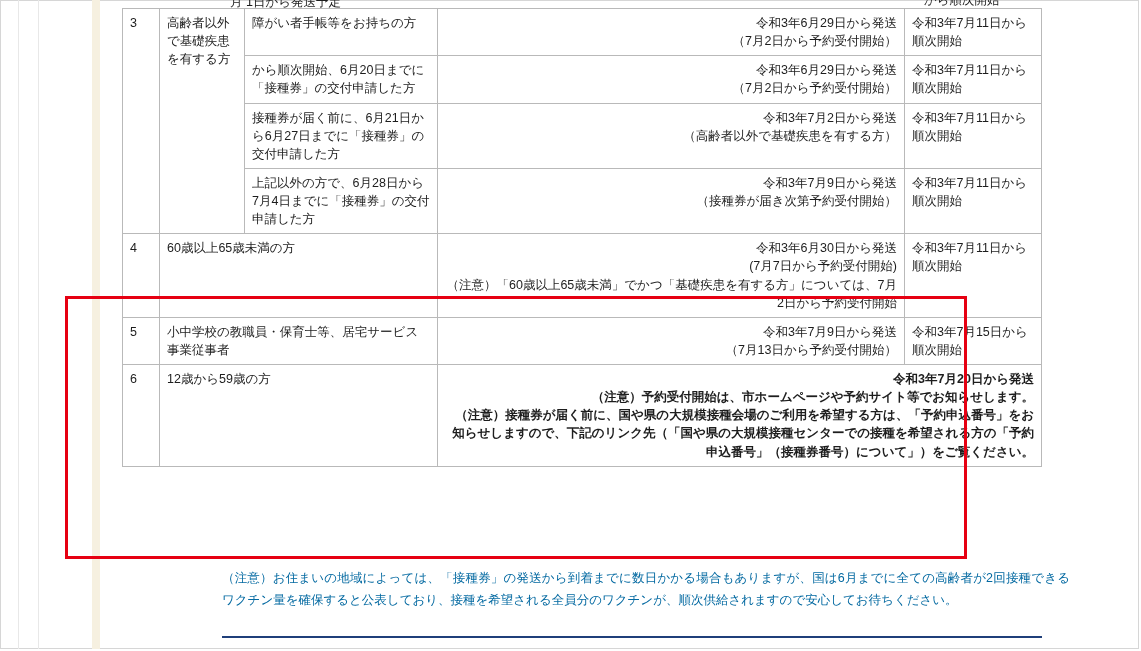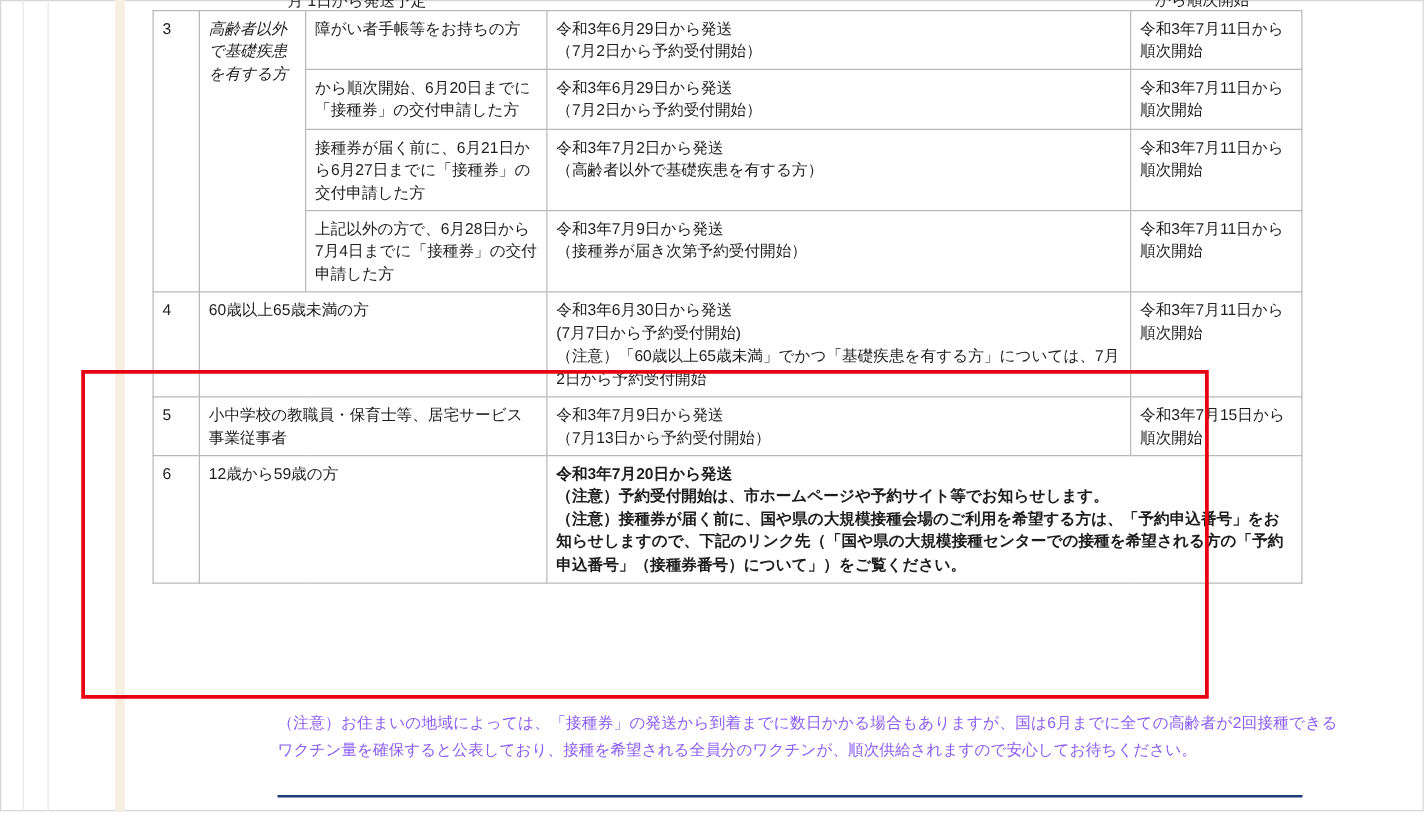--- a/index.html
+++ b/index.html
@@ -72,28 +72,28 @@
     vertical-align: top;
     color: #1d1d1d;
   }
   td.num {
     width: 22px;
     text-align: left;
     padding-left: 8px;
   }
   td.grp {
     width: 70px;
-    font-style: italic;
   }
   td.cond {
     width: 178px;
     margin-top: 35px;
   }
   td.ship {
     width: 452px;
+    text-align: right;
   }
   td.start {
     width: 122px;
   }
   .cut {
     position: absolute;
     left: 122px;
     top: 0px;
     width: 850px;
     height: 10px;
@@ -125,21 +125,21 @@
     pointer-events: none;
     z-index: 5;
   }
   #note {
     position: absolute;
     left: 122px;
     top: 568px;
     width: 848px;
     font-size: 12.5px;
     line-height: 1.75;
-    color: #8b5cf6;
+    color: #0369a1;
     text-align: justify;
   }
   #note p { margin: 0; }
   #bottom-rule {
     position: absolute;
     left: 122px;
     top: 636px;
     width: 820px;
     height: 2px;
     background: #1f3f7a;

